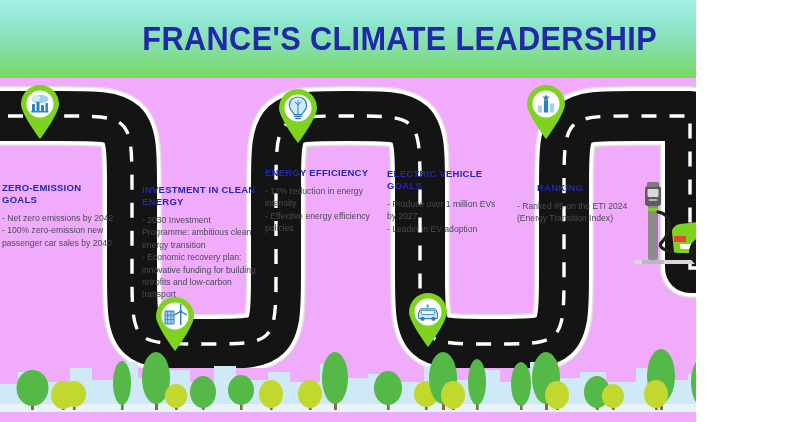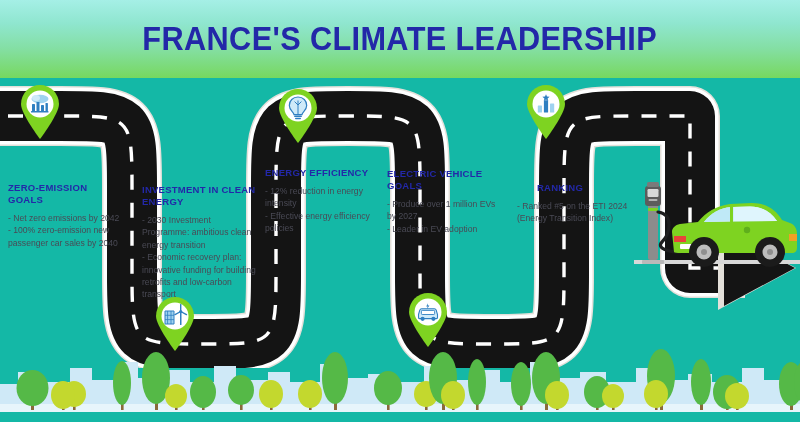--- a/index.html
+++ b/index.html
@@ -1,35 +1,35 @@
 <!DOCTYPE html>
 <html><head>
 <meta charset="utf-8">
 <style>
   html,body{margin:0;padding:0;background:#fff;}
   body{font-family:"Liberation Sans",sans-serif;}
-  #page{position:relative;width:800px;height:422px;overflow:hidden;background:#14b8a6;}
+  #page{position:relative;width:696px;height:422px;overflow:hidden;background:#f0abfc;}
 
   
   #header{position:absolute;left:0;top:0;width:800px;height:78px;
     background:linear-gradient(180deg,#a5efe6 0%,#8fe6cf 30%,#84dfa4 62%,#77d85f 100%);
     display:flex;align-items:center;justify-content:center;}
   #title{font-size:33px;font-weight:700;letter-spacing:0.4px;color:#2328a8;
     font-family:"Liberation Sans Narrow","Liberation Sans",sans-serif;
     transform:scaleX(0.93);white-space:nowrap;}
 
   
   #road-layer{position:absolute;left:0;top:78px;width:800px;height:290px;}
 
   
   .info{position:absolute;width:118px;}
   .info h3{margin:0 0 6px 0;font-size:9.5px;font-weight:700;color:#2328a8;
     letter-spacing:0.25px;line-height:12px;text-transform:uppercase;}
   .info p{margin:0;font-size:8.6px;line-height:12.4px;color:#4a4a55;}
-  #info-0{left:8px;top:182px;width:112px;}
+  #info-0{left:2px;top:182px;width:112px;}
   #info-1{left:142px;top:184px;width:116px;}
   #info-2{left:265px;top:167px;width:108px;}
   #info-3{left:387px;top:168px;width:116px;}
   #info-4{left:517px;top:182px;width:112px;text-align:left;}
   #info-4 h3{text-align:left;margin-left:20px;}
 
   
   .pin{position:absolute;width:44px;height:56px;}
   .pin svg{display:block;}
   #pin-0{left:18px;top:84px;}

